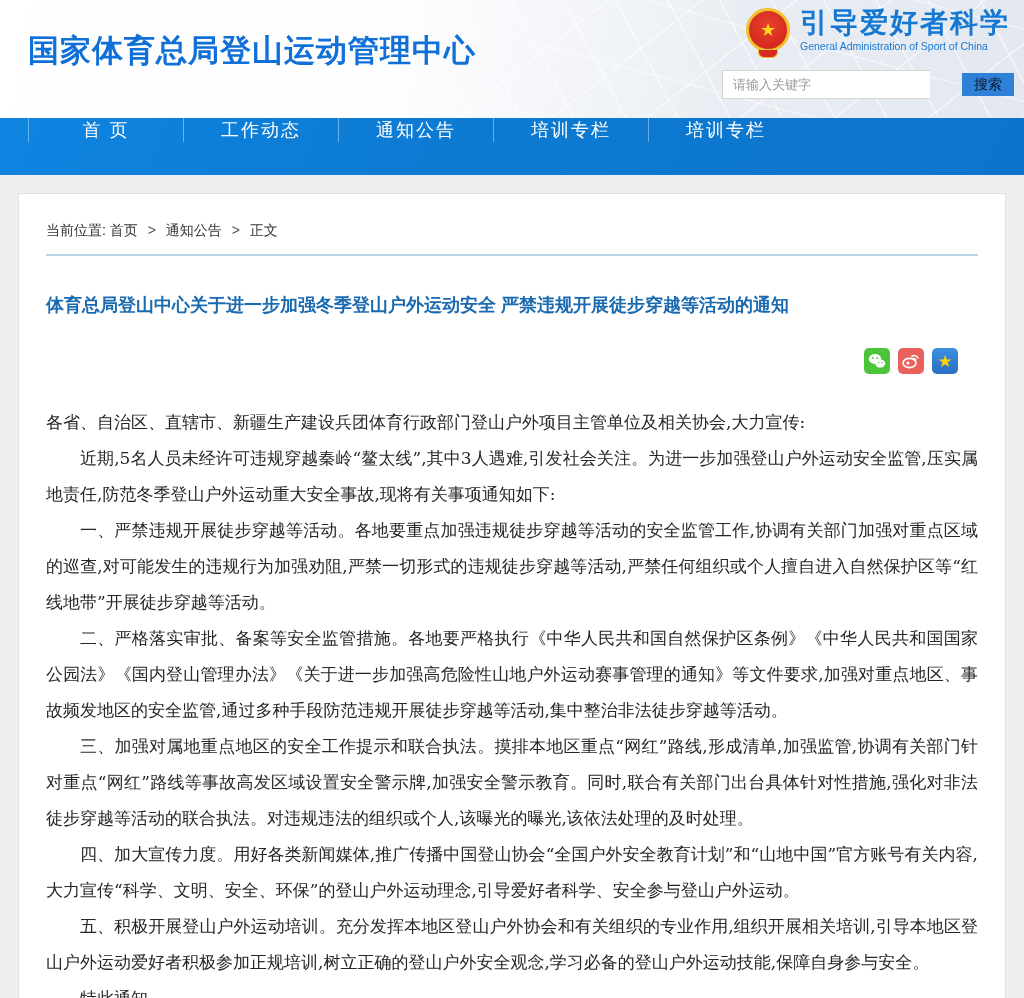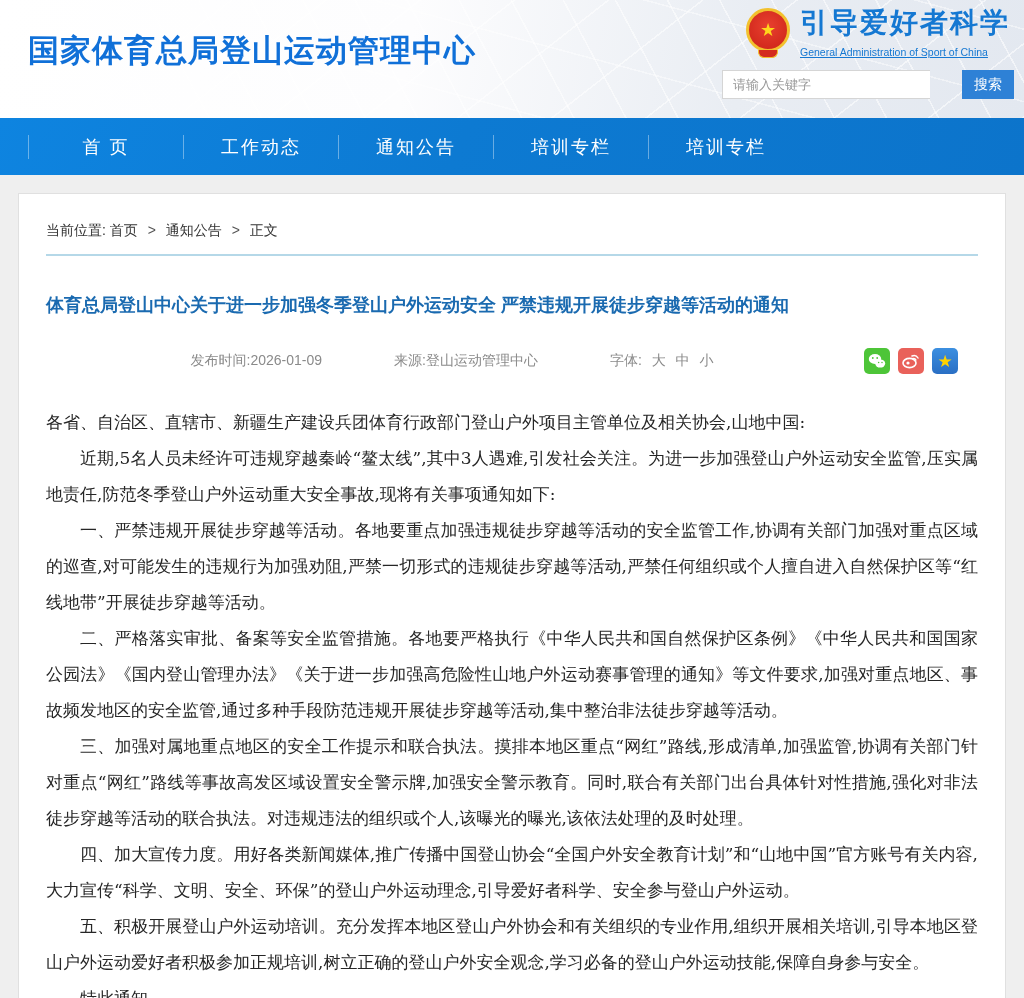--- a/index.html
+++ b/index.html
@@ -39,45 +39,45 @@
     border:3px solid #f2c12e;
     display:flex; align-items:center; justify-content:center;
     color:#ffd71c; font-size:18px; line-height:1;
   }
   .emblem .ribbon {
     position:absolute; left:12px; bottom:0; width:20px; height:8px;
     background:#d42b1e; border:1px solid #f2c12e; border-top:none;
     border-radius:0 0 6px 6px;
   }
   .logo-text-cn { font-size:28px; font-weight:bold; color:#1578d2; letter-spacing:2px; line-height:30px; }
-  .logo-text-en { font-size:10.5px; color:#1578d2; margin-top:8px;text-decoration:underline; }
+  .logo-text-en { font-size:10.5px; color:#1578d2; margin-top:2px; }
 
   .search-bar {
     position:absolute; right:10px; top:70px;
     display:flex; align-items:center;gap:32px;
   }
   .search-input {
     width:208px; height:29px;
     border:1px solid #d5d5d5; border-right:none;
     background:#ffffff; padding:0 10px;
     font-size:13px; color:#333; outline:none;
     font-family:"Liberation Sans","DejaVu Sans",sans-serif;
   }
   .search-input::placeholder { color:#999; }
   .search-btn {
-    width:52px; height:29px; border:none;
-    background:#2e81d6; color:#ffffff; font-size:14px;
+    width:52px; height:23px; border:none;
+    background:#2e81d6; color:#0f172a; font-size:14px;
     cursor:pointer; font-family:Liberation Serif, serif;
   }
 
   
   .nav {
     width:1024px; height:57px;
     background:linear-gradient(115deg, #0e84e0 0%, #0d7ad2 45%, #0c74cb 100%);
-    display:flex; align-items:center;
+    display:flex; align-items:flex-start;
     padding-left:28px;
   }
   .nav-item {
     width:155px; display:flex; align-items:center; justify-content:center;
     color:#ffffff; font-size:18px; letter-spacing:2px;
     border-left:1px solid rgba(255,255,255,0.38);
     cursor:pointer;
   }
 
   
@@ -177,30 +177,20 @@
       <span class="sep">&gt;</span>
       <span class="crumb">通知公告</span>
       <span class="sep">&gt;</span>
       <span class="crumb">正文</span>
     </div>
     <div class="breadcrumb-line"></div>
 
     <div class="article-title">体育总局登山中心关于进一步加强冬季登山户外运动安全 严禁违规开展徒步穿越等活动的通知</div>
 
     <div class="meta-row">
-      <div class="meta-center">
-        <span class="meta-item">发布时间:2026-01-09</span>
-        <span class="meta-item">来源:登山运动管理中心</span>
-        <span class="meta-item">
-          <span>字体:</span>
-          <span class="font-size-opt">大</span>
-          <span class="font-size-opt">中</span>
-          <span class="font-size-opt">小</span>
-        </span>
-      </div>
       <div class="share-icons">
         <span class="share-icon share-wechat">
           <svg width="18" height="16" viewBox="0 0 18 16">
             <ellipse cx="7" cy="6" rx="6.2" ry="5" fill="#ffffff"></ellipse>
             <circle cx="4.8" cy="5" r="0.9" fill="#4dc538"></circle>
             <circle cx="9.2" cy="5" r="0.9" fill="#4dc538"></circle>
             <ellipse cx="12.2" cy="10.5" rx="5" ry="4.1" fill="#ffffff"></ellipse>
             <circle cx="10.6" cy="9.6" r="0.75" fill="#4dc538"></circle>
             <circle cx="14" cy="9.6" r="0.75" fill="#4dc538"></circle>
           </svg>
@@ -211,21 +201,21 @@
             <circle cx="6" cy="10" r="1.6" fill="#ffffff"></circle>
             <path d="M10 3 Q14 1.5 16 5" fill="none" stroke="#ffffff" stroke-width="1.5" stroke-linecap="round"></path>
             <path d="M10.5 5.6 Q13 4.8 14 7" fill="none" stroke="#ffffff" stroke-width="1.3" stroke-linecap="round"></path>
           </svg>
         </span>
         <span class="share-icon share-qzone">★</span>
       </div>
     </div>
 
     <div class="article-body">
-      <p>各省、自治区、直辖市、新疆生产建设兵团体育行政部门登山户外项目主管单位及相关协会,山地中国:</p>
+      <p>各省、自治区、直辖市、新疆生产建设兵团体育行政部门登山户外项目主管单位及相关协会,大力宣传:</p>
       <p class="indent">近期,5名人员未经许可违规穿越秦岭“鳌太线”,其中3人遇难,引发社会关注。为进一步加强登山户外运动安全监管,压实属地责任,防范冬季登山户外运动重大安全事故,现将有关事项通知如下:</p>
       <p class="indent">一、严禁违规开展徒步穿越等活动。各地要重点加强违规徒步穿越等活动的安全监管工作,协调有关部门加强对重点区域的巡查,对可能发生的违规行为加强劝阻,严禁一切形式的违规徒步穿越等活动,严禁任何组织或个人擅自进入自然保护区等“红线地带”开展徒步穿越等活动。</p>
       <p class="indent">二、严格落实审批、备案等安全监管措施。各地要严格执行《中华人民共和国自然保护区条例》《中华人民共和国国家公园法》《国内登山管理办法》《关于进一步加强高危险性山地户外运动赛事管理的通知》等文件要求,加强对重点地区、事故频发地区的安全监管,通过多种手段防范违规开展徒步穿越等活动,集中整治非法徒步穿越等活动。</p>
       <p class="indent">三、加强对属地重点地区的安全工作提示和联合执法。摸排本地区重点“网红”路线,形成清单,加强监管,协调有关部门针对重点“网红”路线等事故高发区域设置安全警示牌,加强安全警示教育。同时,联合有关部门出台具体针对性措施,强化对非法徒步穿越等活动的联合执法。对违规违法的组织或个人,该曝光的曝光,该依法处理的及时处理。</p>
       <p class="indent">四、加大宣传力度。用好各类新闻媒体,推广传播中国登山协会“全国户外安全教育计划”和“山地中国”官方账号有关内容,大力宣传“科学、文明、安全、环保”的登山户外运动理念,引导爱好者科学、安全参与登山户外运动。</p>
       <p class="indent">五、积极开展登山户外运动培训。充分发挥本地区登山户外协会和有关组织的专业作用,组织开展相关培训,引导本地区登山户外运动爱好者积极参加正规培训,树立正确的登山户外安全观念,学习必备的登山户外运动技能,保障自身参与安全。</p>
       <p class="indent">特此通知。</p>
     </div>
 
   </div>

